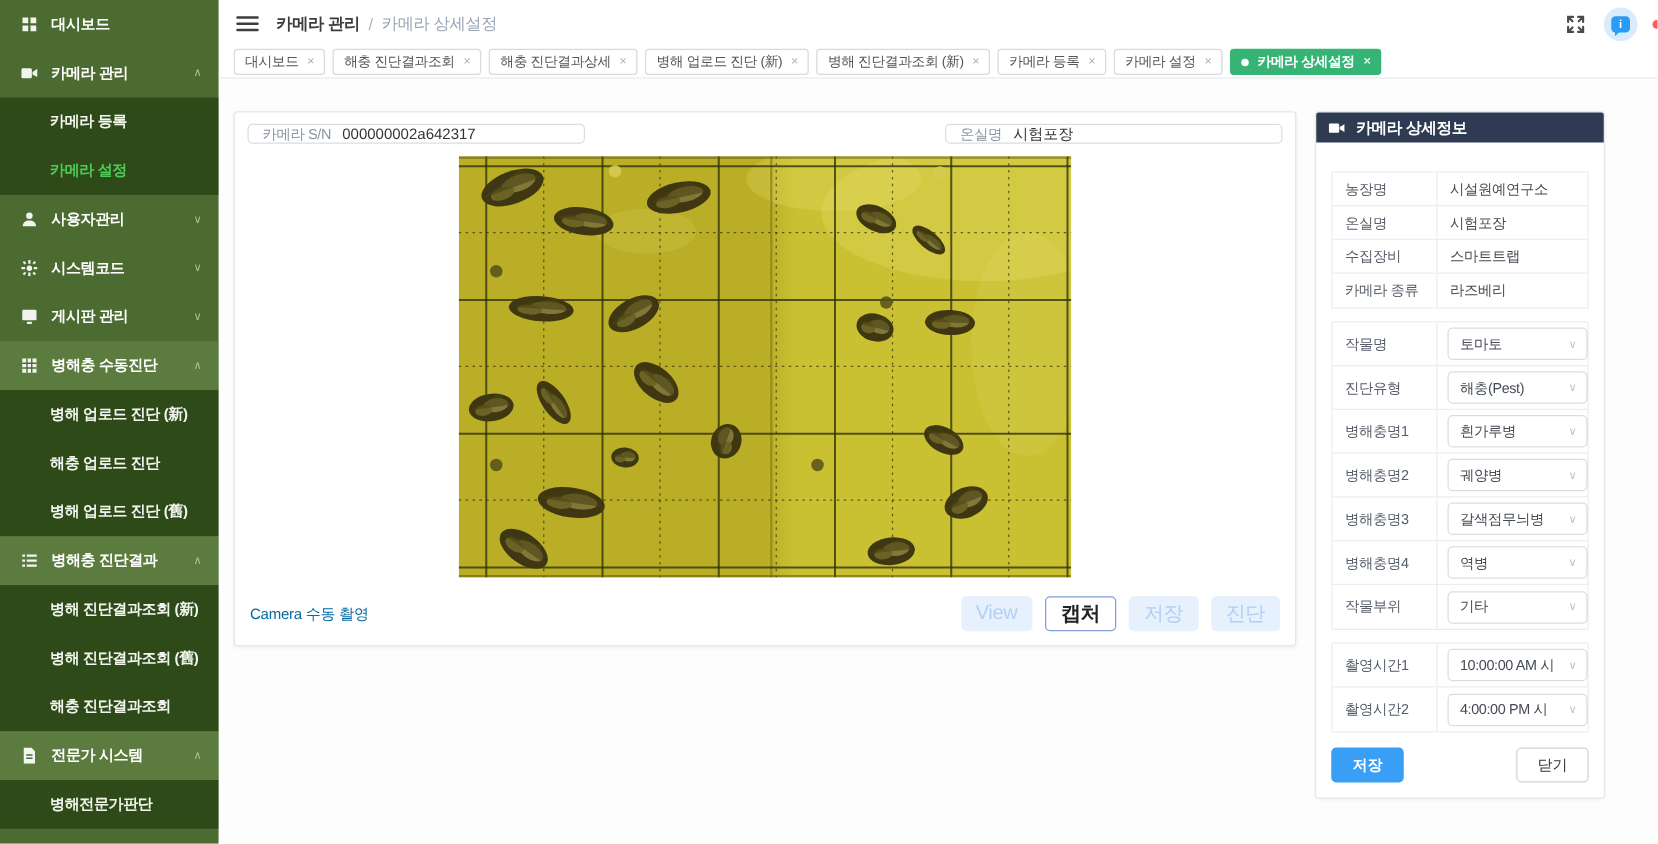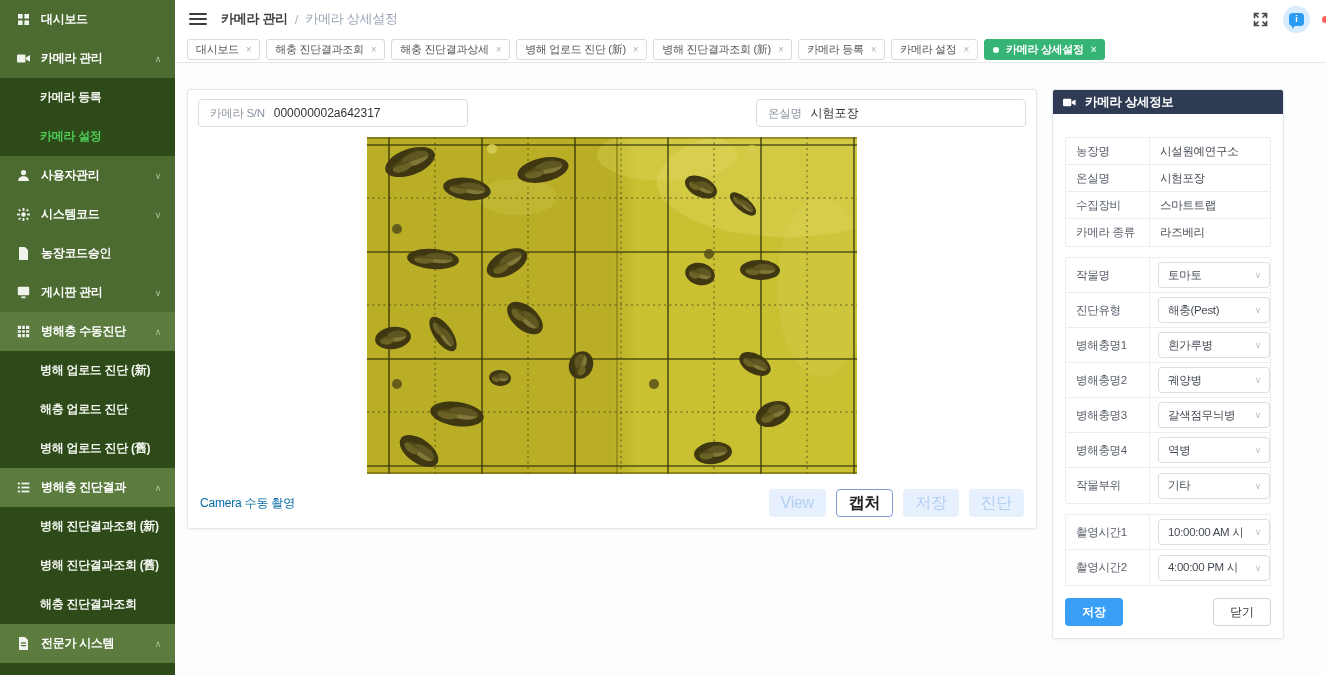--- a/index.html
+++ b/index.html
@@ -52,21 +52,21 @@
   .panel { position:absolute; background:#fff; border:1px solid #e4e7ec; border-radius:3px; box-shadow:0 1px 3px rgba(40,50,70,.06); }
   .panel-left { left:12px; top:26px; width:850px; }
   .panel-right { left:877px; top:26px; width:232px; }
   .phead { height:24px; display:flex; align-items:center; gap:9px; padding:0 10px; color:#fff; font-size:12.5px; font-weight:bold; border-radius:2px 2px 0 0; letter-spacing:-0.3px; }
   .phead.blue { background:#5b73b4; }
   .phead.navy { background:#2e3b52; }
   .phead svg { width:13px; height:11px; fill:#fff; }
 
   .pl-body { padding:9px 10px 0; }
   .input-row { display:flex; justify-content:space-between; }
-  .igroup { display:flex; align-items:center; border:1px solid #d9dde3; border-radius:4px; height:28px; width:270px; background:#fff; }
+  .igroup { display:flex; align-items:center; border:1px solid #d9dde3; border-radius:4px; height:16px; width:270px; background:#fff; }
   .igroup .ilabel { color:#8b95a1; font-size:11.5px; padding:0 9px 0 11px; white-space:nowrap; letter-spacing:-0.3px; }
   .igroup input { border:none; outline:none; flex:1; height:24px; font-size:12px; color:#333; font-family:inherit; min-width:0; background:transparent; }
   .photo-wrap { display:flex; justify-content:center; padding:10px 0 6px; }
   .trap-svg { width:490px; height:337px; display:block; }
 
   .pl-footer { display:flex; align-items:center; padding:9px 12px 11px; }
   .cam-label { font-size:12px; font-weight:normal; color:#0369a1; letter-spacing:-0.2px; }
   .btns { margin-left:auto; display:flex; gap:10px; }
   .btn { height:28px; min-width:55px; border-radius:4px; font-size:16px; padding:0 12px; cursor:pointer; font-family:inherit; letter-spacing:-0.3px; }
   .btn.soft { background:#e7f0fd; color:#b3cff3; border:none; }
@@ -137,28 +137,20 @@
             <rect x="0" y="5.6" width="3" height="1.8"></rect>
             <rect x="10" y="5.6" width="3" height="1.8"></rect>
             <rect x="1.4" y="1.4" width="2.4" height="1.6" transform="rotate(45 2.6 2.2)"></rect>
             <rect x="9.2" y="1.4" width="2.4" height="1.6" transform="rotate(-45 10.4 2.2)"></rect>
             <rect x="1.4" y="10" width="2.4" height="1.6" transform="rotate(-45 2.6 10.8)"></rect>
             <rect x="9.2" y="10" width="2.4" height="1.6" transform="rotate(45 10.4 10.8)"></rect>
           </svg>
         </span>
         <span>시스템코드</span>
         <span class="chevron">∨</span>
-      </div>
-      <div class="side-item">
-        <span class="icon">
-          <svg viewBox="0 0 13 13">
-            <path d="M2 0 h6 l3 3 v10 H2z"></path>
-          </svg>
-        </span>
-        <span>농장코드승인</span>
       </div>
       <div class="side-item">
         <span class="icon">
           <svg viewBox="0 0 13 13">
             <rect x="0.8" y="0.8" width="11.4" height="8.4" rx="1"></rect>
             <rect x="4.5" y="10.4" width="4" height="1.8"></rect>
           </svg>
         </span>
         <span>게시판 관리</span>
         <span class="chevron">∨</span>

